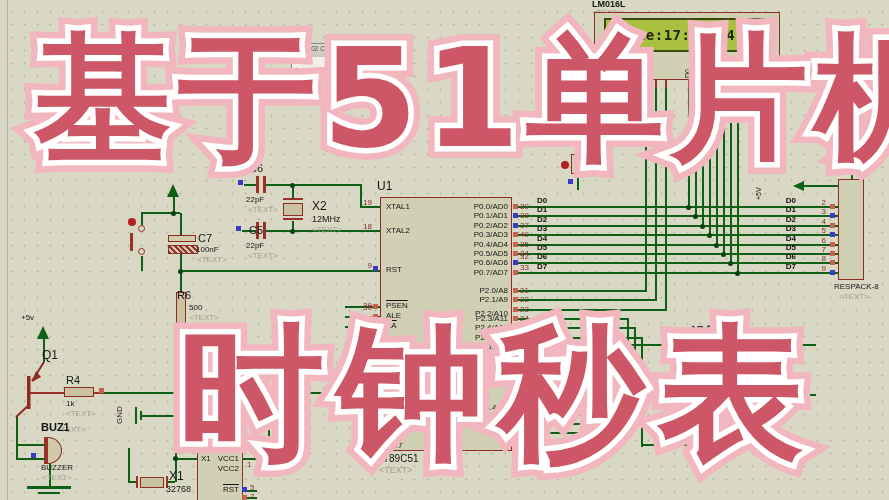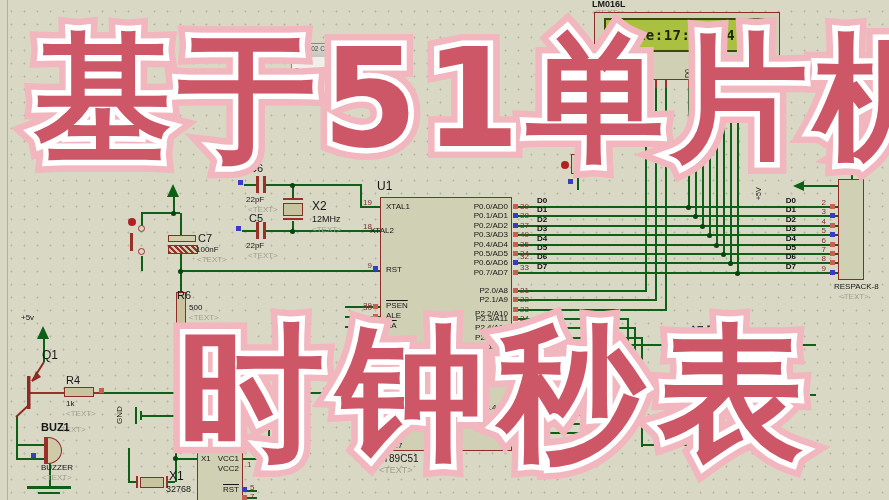--- a/index.html
+++ b/index.html
@@ -182,21 +182,21 @@
   <div class="dot" style="left:728px;top:261px"></div>
   <div class="dot" style="left:735px;top:271px"></div>
 
   <div class="wr" style="left:256px;top:176px;width:3px;height:17px"></div>
   <div class="wr" style="left:263px;top:176px;width:3px;height:17px"></div>
   <span class="lbl f11" style="left:249px;top:163px">C6</span>
   <span class="lbl f8" style="left:246px;top:196px">22pF</span>
   <span class="lbl f8 gray" style="left:248px;top:206px">&lt;TEXT&gt;</span>
   <div class="wr" style="left:256px;top:222px;width:3px;height:17px"></div>
   <div class="wr" style="left:263px;top:222px;width:3px;height:17px"></div>
-  <span class="lbl f11" style="left:249px;top:213px">C5</span>
+  <span class="lbl f11" style="left:249px;top:225px">C5</span>
   <span class="lbl f8" style="left:246px;top:242px">22pF</span>
   <span class="lbl f8 gray" style="left:248px;top:252px">&lt;TEXT&gt;</span>
   <div class="wr" style="left:283px;top:198px;width:20px;height:2px"></div>
   <div class="wr" style="left:283px;top:218px;width:20px;height:2px"></div>
   <div class="comp" style="left:283px;top:203px;width:20px;height:13px;background:#c9c3a0"></div>
   <span class="lbl f12" style="left:312px;top:200px">X2</span>
   <span class="lbl f9" style="left:312px;top:215px">12MHz</span>
   <span class="lbl f8 gray" style="left:312px;top:226px">&lt;TEXT&gt;</span>
   <div class="sq sqb" style="left:238px;top:180px"></div>
   <div class="sq sqb" style="left:236px;top:226px"></div>
@@ -261,21 +261,21 @@
   <div class="sq sqr" style="left:242px;top:495px"></div>
   <span class="lbl f8" style="left:282px;top:404px">5V</span>
 
   <div class="comp" style="left:380px;top:197px;width:132px;height:254px"></div>
   <span class="lbl f12" style="left:377px;top:180px">U1</span>
   <span class="lbl f10" style="left:377px;top:454px">AT89C51</span>
   <span class="lbl f9 gray" style="left:379px;top:466px">&lt;TEXT&gt;</span>
 
   <span class="lbl f8" style="left:386px;top:203px">XTAL1</span>
   <span class="pn ra" style="left:352px;top:199px;width:20px">19</span>
-  <span class="lbl f8" style="left:370px;top:227px">XTAL2</span>
+  <span class="lbl f8" style="left:386px;top:227px">XTAL2</span>
   <span class="pn ra" style="left:352px;top:223px;width:20px">18</span>
   <span class="lbl f8" style="left:386px;top:266px">RST</span>
   <span class="pn ra" style="left:352px;top:262px;width:20px">9</span>
   <div class="sq sqb" style="left:373px;top:266px"></div>
   <span class="lbl f8" style="left:386px;top:302px;text-decoration:overline">PSEN</span>
   <span class="pn ra" style="left:352px;top:302px;width:20px">29</span>
   <div class="sq sqr" style="left:373px;top:304px"></div>
   <span class="lbl f8" style="left:386px;top:312px">ALE</span>
   <span class="pn ra" style="left:352px;top:304px;width:20px">30</span>
   <div class="sq sqr" style="left:373px;top:314px"></div>

